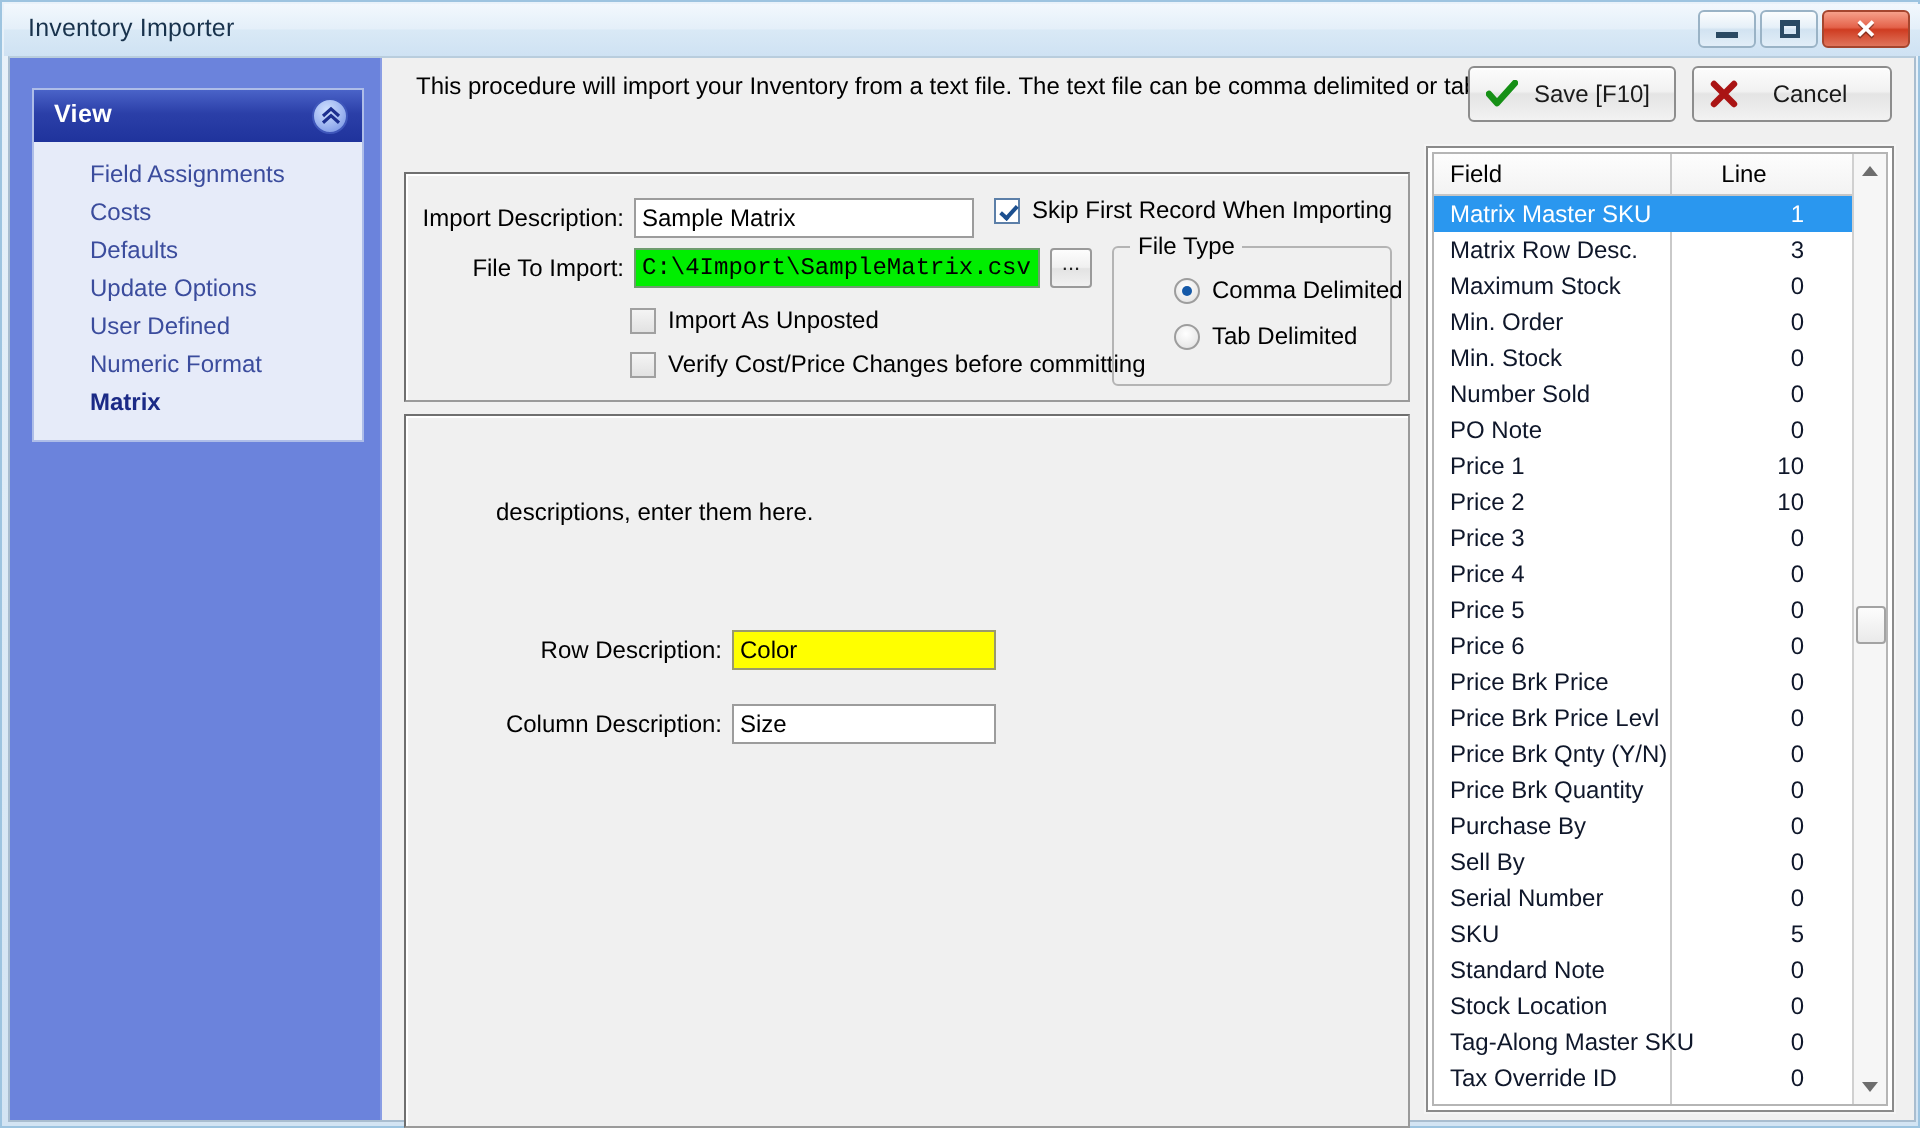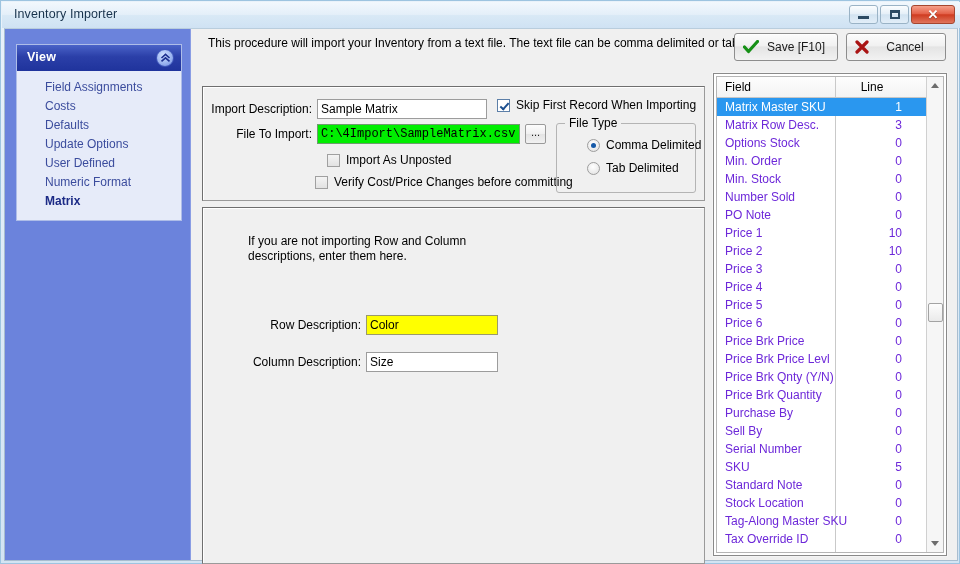--- a/index.html
+++ b/index.html
@@ -398,21 +398,21 @@
   }
   .grid-body {
     position: relative;
     height: 454px;
   }
   .grow {
     position: relative;
     height: 18px;
     line-height: 18px;
     font-size: 12px;
-    color: #6d28d9;
+    color: #0f172a;
     white-space: nowrap;
   }
   .grow.sel { background: #2a97ef; color: #ffffff; }
   .grow .c-field { position: absolute; left: 8px; }
   .grow .c-line { position: absolute; left: 119px; width: 66px; text-align: right; }
   .grid-colsep {
     position: absolute;
     left: 118px;
     top: 0;
     width: 1px;
@@ -524,21 +524,21 @@
         </div>
 
         <div class="panel panel-top">
           <div class="lbl-right" style="left:6px; top:15px; width:103px;">Import Description:</div>
           <div class="txtbox" style="left:114px; top:12px; width:170px;">Sample Matrix</div>
 
           <div class="lbl-right" style="left:6px; top:40px; width:103px;">File To Import:</div>
           <div class="txtbox green" style="left:114px; top:37px; width:203px;font-family:Liberation Mono, monospace;">C:\4Import\SampleMatrix.csv</div>
           <div class="ellipsis-btn" style="left:322px; top:37px;">...</div>
 
-          <div class="chk-row" style="left:124px; top:66px;">
+          <div class="chk-row" style="left:112px; top:66px;">
             <span class="chk"></span>
             <span>Import As Unposted</span>
           </div>
           <div class="chk-row" style="left:112px; top:88px;">
             <span class="chk"></span>
             <span>Verify Cost/Price Changes before committing</span>
           </div>
 
           <div class="chk-row" style="left:294px; top:11px;">
             <span class="chk checked"></span>
@@ -552,21 +552,20 @@
               <span>Comma Delimited</span>
             </div>
             <div class="chk-row" style="left:30px; top:37px;">
               <span class="radio"></span>
               <span>Tab Delimited</span>
             </div>
           </div>
         </div>
 
         <div class="panel panel-mid">
-          <div class="hint" style="left:45px; top:26px;">If you are not importing Row and Column</div>
           <div class="hint" style="left:45px; top:41px;">descriptions, enter them here.</div>
 
           <div class="lbl-right" style="left:40px; top:110px; width:118px;">Row Description:</div>
           <div class="txtbox yellow" style="left:163px; top:107px; width:132px;">Color</div>
 
           <div class="lbl-right" style="left:40px; top:147px; width:118px;">Column Description:</div>
           <div class="txtbox" style="left:163px; top:144px; width:132px;">Size</div>
         </div>
 
         <div class="grid-wrap">
@@ -581,21 +580,21 @@
 
               <div class="grow sel">
                   <span class="c-field">Matrix Master SKU</span>
                   <span class="c-line">1</span>
                 </div>
               <div class="grow">
                   <span class="c-field">Matrix Row Desc.</span>
                   <span class="c-line">3</span>
                 </div>
               <div class="grow">
-                  <span class="c-field">Options Stock</span>
+                  <span class="c-field">Maximum Stock</span>
                   <span class="c-line">0</span>
                 </div>
               <div class="grow">
                   <span class="c-field">Min. Order</span>
                   <span class="c-line">0</span>
                 </div>
               <div class="grow">
                   <span class="c-field">Min. Stock</span>
                   <span class="c-line">0</span>
                 </div>

